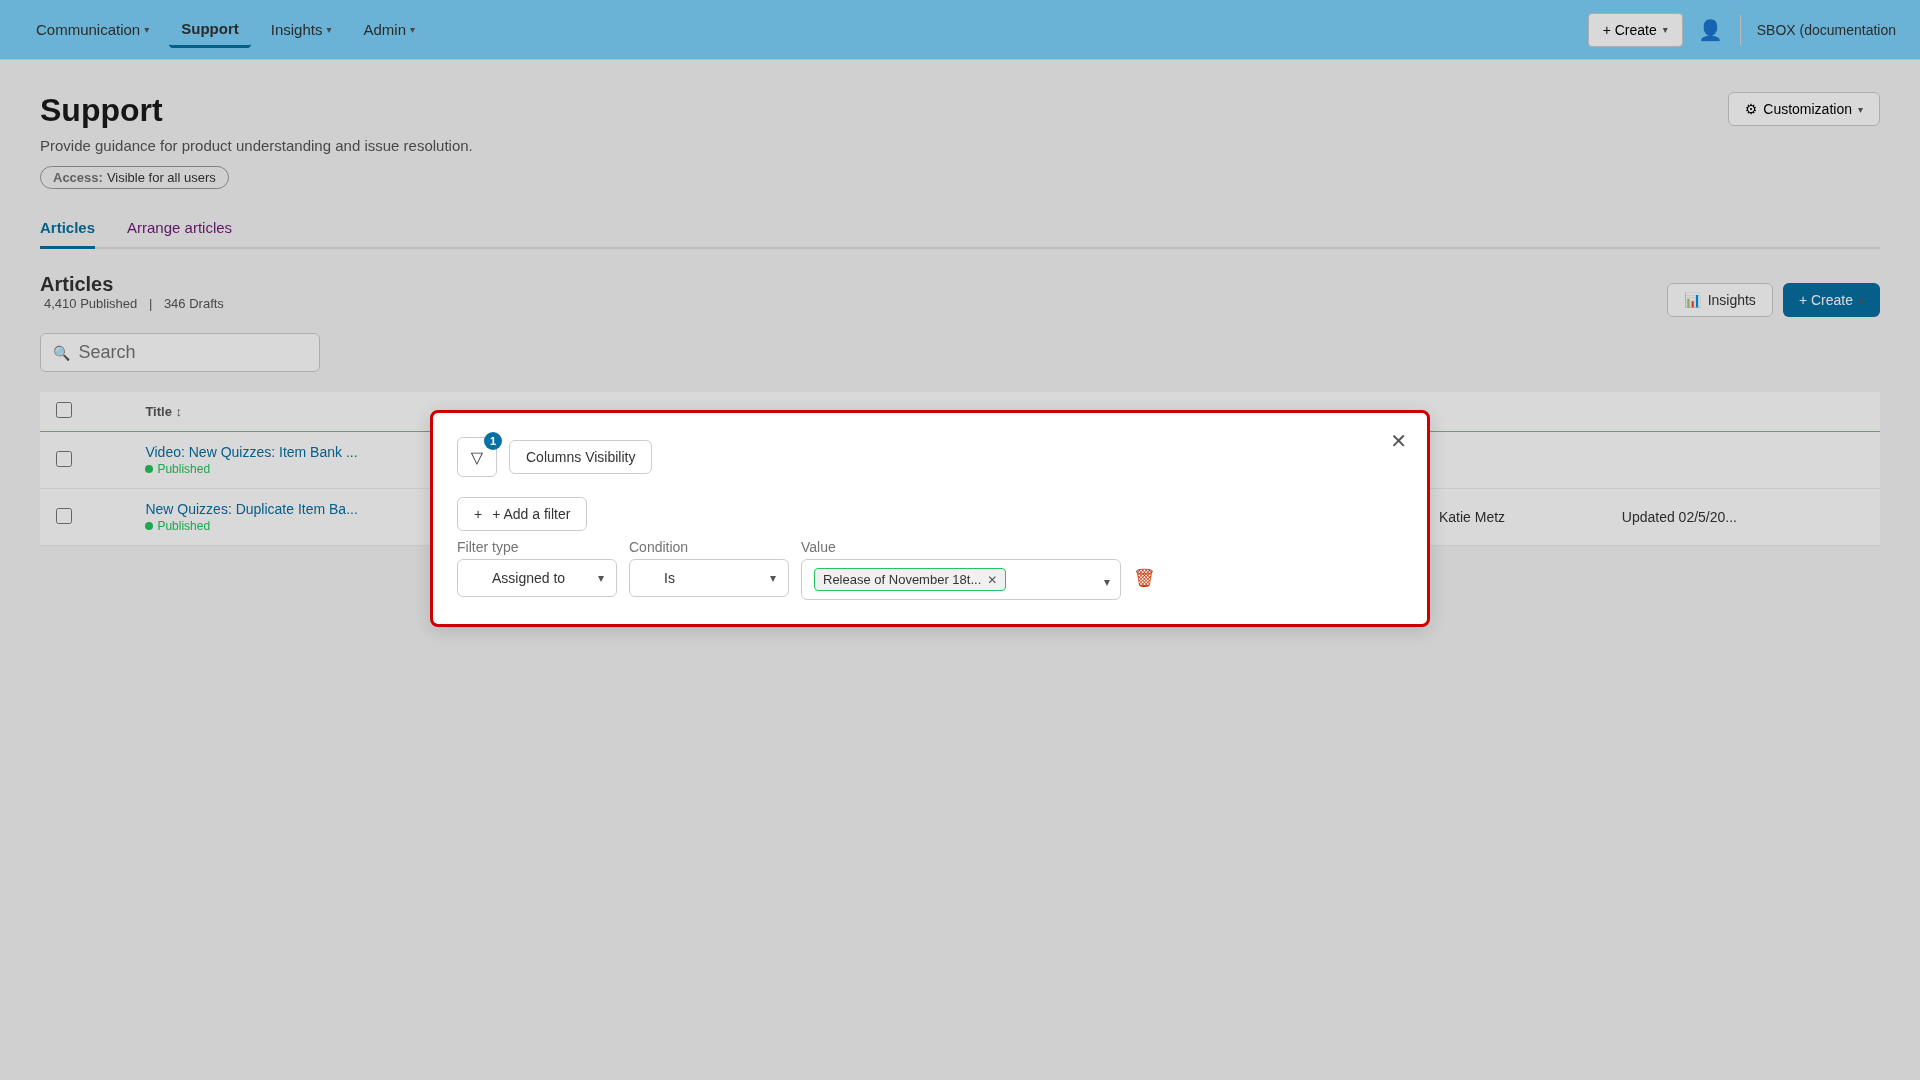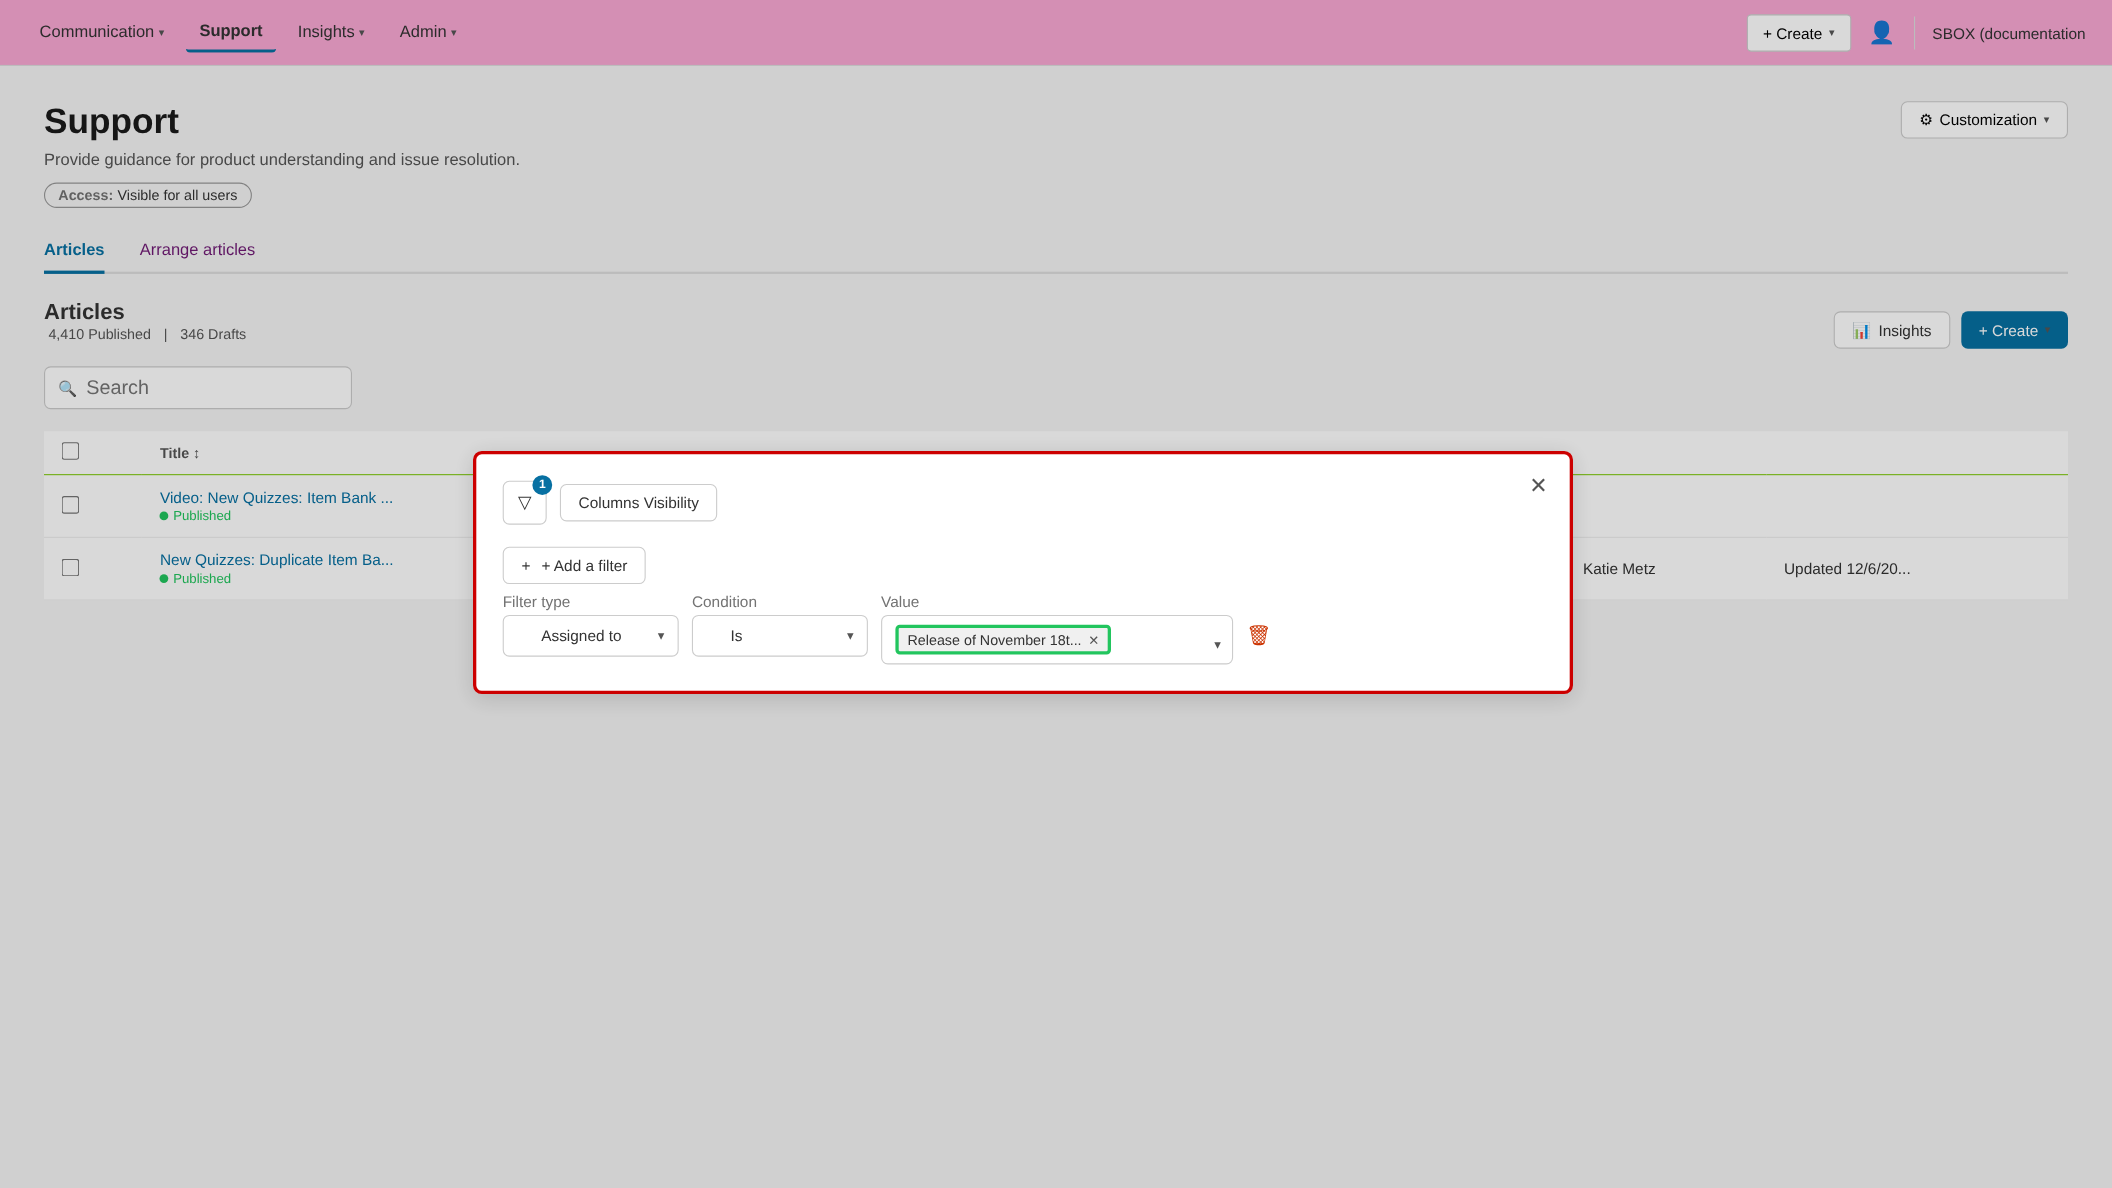--- a/index.html
+++ b/index.html
@@ -1,20 +1,20 @@
 <!DOCTYPE html>
 <html><head>
   <meta charset="utf-8">
   <style>
     * { box-sizing: border-box; margin: 0; padding: 0; }
     body { font-family: -apple-system, BlinkMacSystemFont, 'Segoe UI', sans-serif; background: #f5f5f5; color: #333; }
 
     
     .top-nav {
-      display: flex; align-items: center; background: #f9a8d4;
+      display: flex; align-items: center; background: #7dd3fc;
       border-bottom: 1px solid #ddd; padding: 0 24px; height: 60px;
       position: relative; z-index: 1;
     }
     .nav-items { display: flex; align-items: center; gap: 8px; flex: 1; }
     .nav-item {
       display: flex; align-items: center; gap: 4px;
       padding: 8px 12px; cursor: pointer; font-size: 15px; color: #333;
       border-radius: 4px; white-space: nowrap;
     }
     .nav-item.active { font-weight: 700; border-bottom: 3px solid #0770a2; }
@@ -142,21 +142,21 @@
     }
     .filter-select-value { font-size: 14px; color: #333; margin-left: 22px; }
     .filter-select-chevron { font-size: 12px; color: #555; }
     .filter-value-box {
       display: flex; align-items: center; flex-wrap: wrap; gap: 6px;
       border: 1px solid #ccc; border-radius: 6px; padding: 8px 12px;
       background: #fff; min-width: 320px; position: relative;
     }
     .value-tag {
       display: flex; align-items: center; gap: 6px;
-      background: #f0f0f0; border: 3px solid #22c55e; border-radius: 4px;
+      background: #f0f0f0; border: 1px solid #22c55e; border-radius: 4px;
       padding: 3px 8px; font-size: 13px;
     }
     .value-tag-remove { cursor: pointer; color: #555; font-size: 12px; }
     .value-dropdown-chevron {
       position: absolute; right: 10px; bottom: 10px; color: #555; font-size: 12px; cursor: pointer;
     }
     .delete-filter-btn {
       background: none; border: none; cursor: pointer;
       color: #cc3300; font-size: 18px; margin-top: 28px;
     }
@@ -278,21 +278,21 @@
       <tr class="table-row">
         <td><input type="checkbox" class="checkbox" style=""></td>
         <td>
           <a href="#" class="article-link">New Quizzes: Duplicate Item Ba...</a>
           <div><span class="status-dot"></span><span class="status-text">Published</span></div>
         </td>
         <td>Release of November 18th 2023: Instructor (Campaign)</td>
         <td>-</td>
         <td>-</td>
         <td>Katie Metz</td>
-        <td>Updated 12/6/20...</td>
+        <td>Updated 02/5/20...</td>
       </tr>
     </tbody>
   </table>
 
 </div>
 
 <div class="overlay-bg"></div>
 
 <div class="filter-panel">
 

